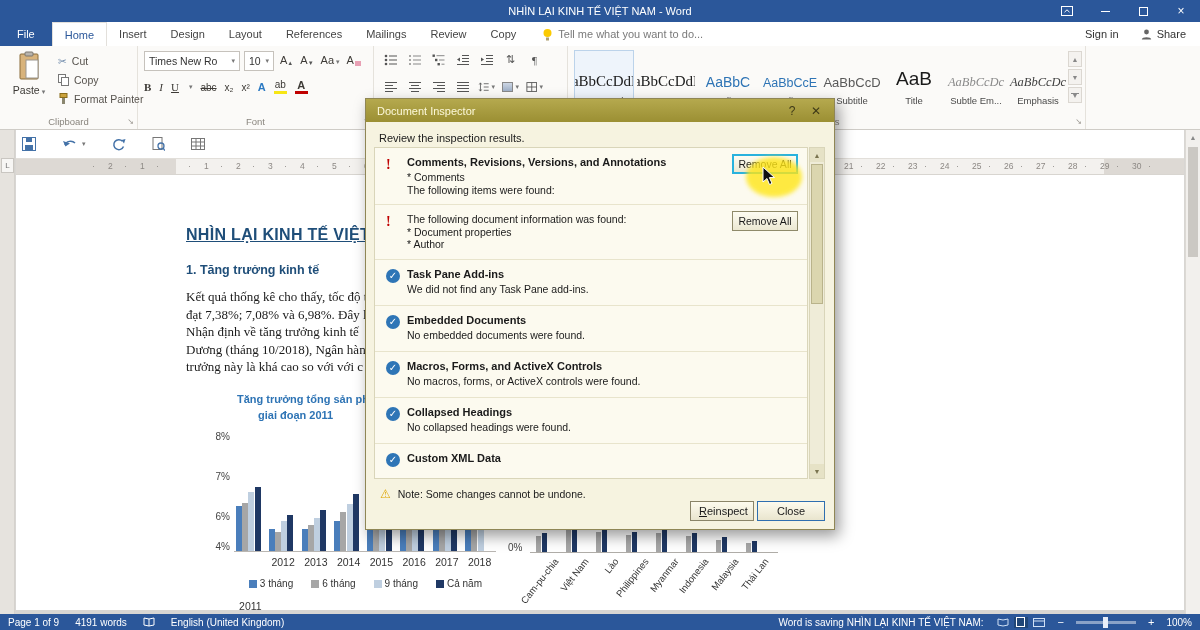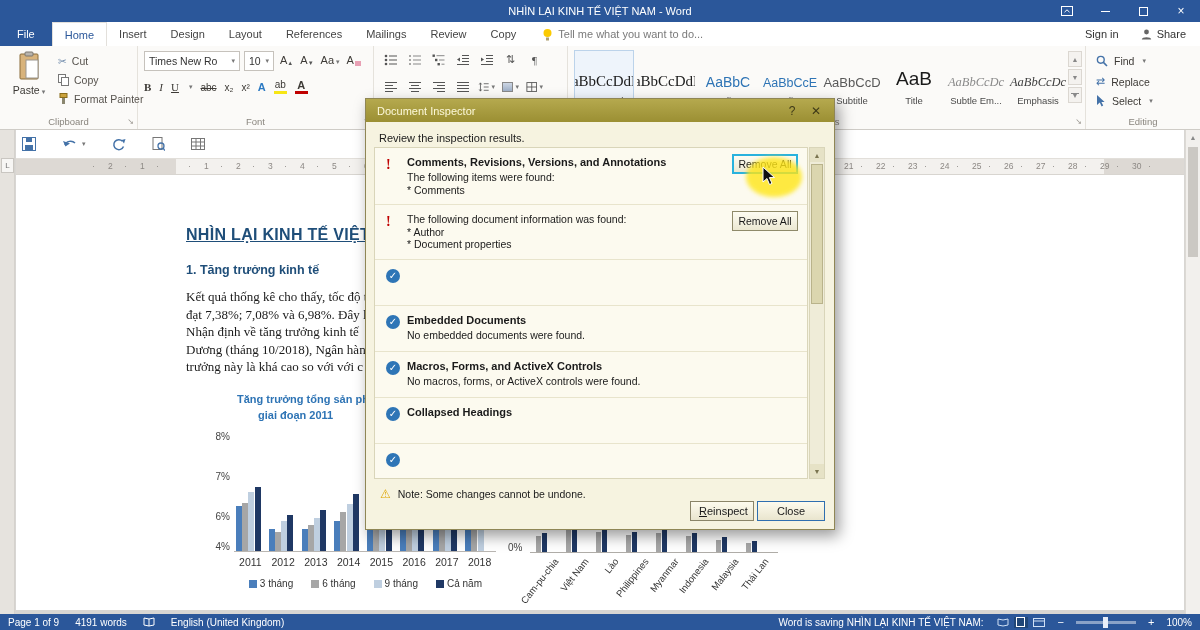--- a/index.html
+++ b/index.html
@@ -404,42 +404,20 @@
       </div>
     <div id="styles-scroll">
       <span class="sarr">▲</span>
       <span class="sarr">▼</span>
       <span class="sarr" style="flex-direction:column;line-height:4px"><span style="width:8px;border-top:1px solid #888"></span>▼</span>
     </div>
     <div class="glabel">Styles</div>
     <span class="dlauncher">↘</span>
   </div>
 
-  <div class="rgroup" id="g-edit">
-    <div class="edrow" style="top:9px">
-      <svg width="12" height="12" viewBox="0 0 12 12">
-          <circle cx="4.8" cy="4.8" r="3.4" fill="none" stroke="#4472a8" stroke-width="1.4"></circle>
-          <path d="M7.4 7.4 L11 11" stroke="#4472a8" stroke-width="1.6"></path>
-        </svg>
-      <span>Find</span>
-        <span class="caret">▾</span>
-    </div>
-    <div class="edrow" style="top:29px">
-      <span style="color:#4472a8;font-size:11px">⇄</span>
-      <span>Replace</span>
-    </div>
-    <div class="edrow" style="top:49px">
-      <svg width="10" height="12" viewBox="0 0 10 12">
-          <path d="M1 0 L1 10 L3.8 7.6 L5.6 11.4 L7.2 10.6 L5.4 6.9 L8.6 6.9 Z" fill="#4472a8"></path>
-        </svg>
-      <span>Select</span>
-        <span class="caret">▾</span>
-    </div>
-    <div class="glabel">Editing</div>
-  </div>
 </div>
 
 <div class="page">
 
   <div class="qatrow">
     <span class="qbtn">
       <svg width="14" height="14" viewBox="0 0 14 14">
           <rect x="0.5" y="0.5" width="13" height="13" fill="none" stroke="#4472a8"></rect>
           <rect x="4" y="0.5" width="6" height="4.5" fill="#4472a8"></rect>
           <rect x="3" y="8" width="8" height="5.5" fill="#4472a8"></rect>
@@ -591,21 +569,21 @@
         <div class="c1bar" style="left: 184.35px; height: 63.5375px; background: rgb(31, 56, 100);"></div>
         <div class="c1bar" style="left: 198.5px; height: 33.0625px; background: rgb(74, 126, 187);"></div>
         <div class="c1bar" style="left: 204.7px; height: 49.7375px; background: rgb(166, 166, 166);"></div>
         <div class="c1bar" style="left: 210.9px; height: 69.2875px; background: rgb(191, 207, 224);"></div>
         <div class="c1bar" style="left: 217.1px; height: 80.7875px; background: rgb(31, 56, 100);"></div>
         <div class="c1bar" style="left: 231.25px; height: 97.175px; background: rgb(74, 126, 187);"></div>
         <div class="c1bar" style="left: 237.45px; height: 88.55px; background: rgb(166, 166, 166);"></div>
         <div class="c1bar" style="left: 243.65px; height: 85.675px; background: rgb(191, 207, 224);"></div>
       </div>
     <div id="c1-xlab">
-        <span class="c1x" style="left: 0px; width: 32.75px;">2011</span>
+        <span class="c1x" style="left: 0px; width: 32.75px; margin-top: 44px;">2011</span>
         <span class="c1x" style="left: 32.75px; width: 32.75px;">2012</span>
         <span class="c1x" style="left: 65.5px; width: 32.75px;">2013</span>
         <span class="c1x" style="left: 98.25px; width: 32.75px;">2014</span>
         <span class="c1x" style="left: 131px; width: 32.75px;">2015</span>
         <span class="c1x" style="left: 163.75px; width: 32.75px;">2016</span>
         <span class="c1x" style="left: 196.5px; width: 32.75px;">2017</span>
         <span class="c1x" style="left: 229.25px; width: 32.75px;">2018</span>
       </div>
     <div id="c1-legend">
         <span class="lgit"><span class="sw" style="background: rgb(74, 126, 187);"></span>3 tháng</span>
@@ -661,50 +639,54 @@
   <div class="dlg-title">
     <span class="dtxt">Document Inspector</span>
     <span class="dlg-tbtn">?</span>
     <span class="dlg-tbtn">✕</span>
   </div>
   <div class="dlg-intro">Review the inspection results.</div>
   <div id="dialog-list">
       <div class="ditem">
         <span class="stat warnmark">!</span>
         <div class="dtitle">Comments, Revisions, Versions, and Annotations</div>
+        <div class="dline">* Comments</div>
         <div class="dline">The following items were found:</div>
-        <div class="dline">* Comments</div>
         <button class="removeall focused">Remove All</button>
       </div>
       <div class="ditem">
         <span class="stat warnmark">!</span>
         <div class="dline">The following document information was found:</div>
+        <div class="dline">* Document properties</div>
         <div class="dline">* Author</div>
-        <div class="dline">* Document properties</div>
         <button class="removeall">Remove All</button>
       </div>
       <div class="ditem ok">
         <span class="stat okmark">✓</span>
+        <div class="dtitle">Task Pane Add-ins</div>
+        <div class="dline">We did not find any Task Pane add-ins.</div>
       </div>
       <div class="ditem ok">
         <span class="stat okmark">✓</span>
         <div class="dtitle">Embedded Documents</div>
         <div class="dline">No embedded documents were found.</div>
       </div>
       <div class="ditem ok">
         <span class="stat okmark">✓</span>
         <div class="dtitle">Macros, Forms, and ActiveX Controls</div>
         <div class="dline">No macros, forms, or ActiveX controls were found.</div>
       </div>
       <div class="ditem ok">
         <span class="stat okmark">✓</span>
         <div class="dtitle">Collapsed Headings</div>
+        <div class="dline">No collapsed headings were found.</div>
       </div>
       <div class="ditem ok">
         <span class="stat okmark">✓</span>
+        <div class="dtitle">Custom XML Data</div>
       </div>
     </div>
   <div id="dlg-scroll">
     <span class="dsarr">▲</span>
     <span class="dsthumb" style="display:block"></span>
     <span class="dsarr" style="position:absolute;bottom:0;left:0;right:0">▼</span>
   </div>
   <div id="dlg-note">
     <span class="warn-tri">⚠</span>
     <span>Note: Some changes cannot be undone.</span>

